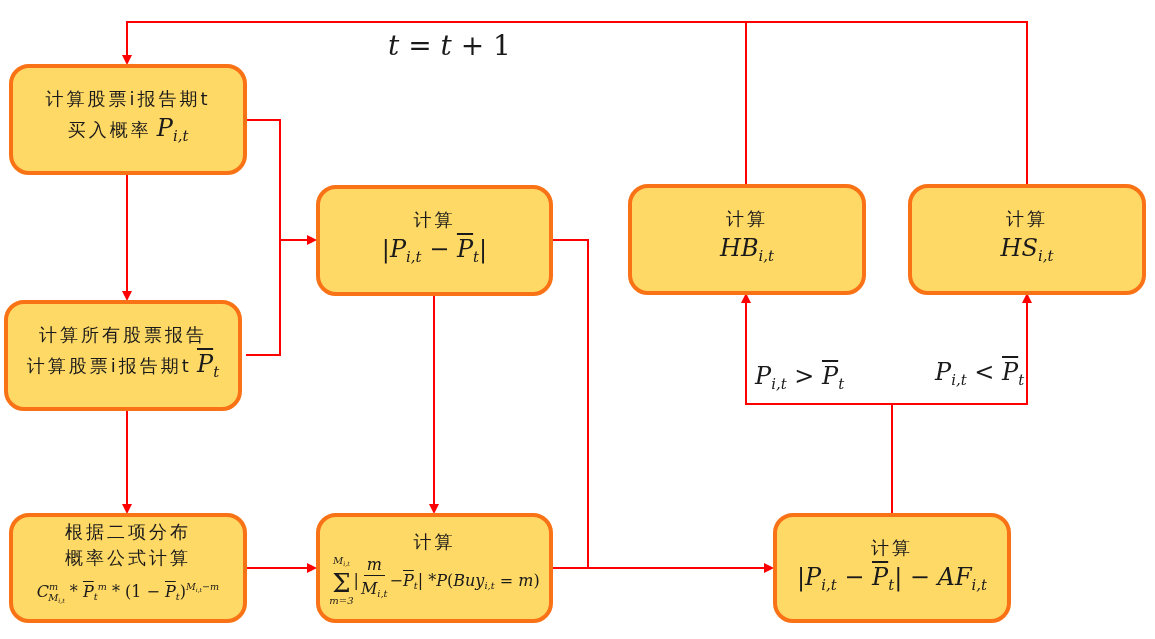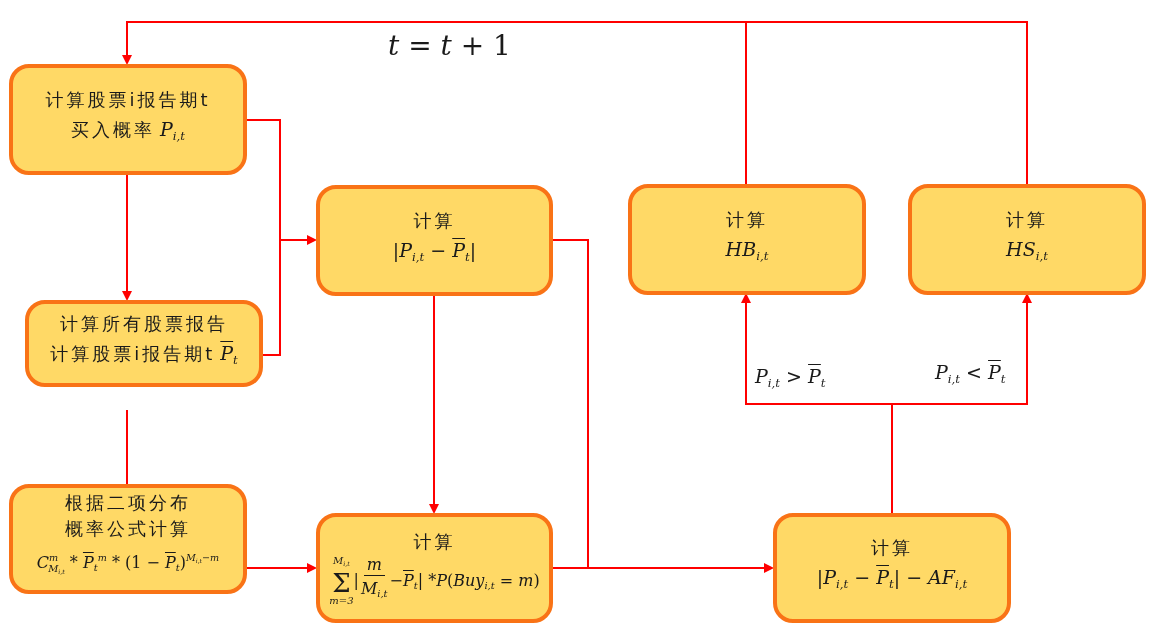--- a/index.html
+++ b/index.html
@@ -4,21 +4,21 @@
 <style>
   html, body { margin: 0; padding: 0; background: #ffffff; }
   body { width: 1155px; height: 639px; position: relative; overflow: hidden;
          font-family: "DejaVu Serif", serif; color: #1a1a1a; }
   svg.wires { position: absolute; left: 0; top: 0; }
   .box { position: absolute; box-sizing: border-box; background: #FFD966;
          border: 4px solid #f97316; border-radius: 20px;
          display: flex; flex-direction: column; align-items: center; justify-content: center;
          text-align: center; }
   .cn { font-family: "DejaVu Sans", sans-serif; font-size: 18px; letter-spacing: 3px; line-height: 26px; }
-  .math { font-family: "DejaVu Serif", serif; font-style: italic; font-size: 19px; line-height: 32px; white-space: nowrap; }
+  .math { font-family: "DejaVu Serif", serif; font-style: italic; font-size: 24px; line-height: 32px; white-space: nowrap; }
   .math sub { font-size: 0.62em; vertical-align: -0.35em; }
   .math sup { font-size: 0.6em; vertical-align: 0.7em; }
   .up { font-style: normal; }
   .bar { text-decoration: overline; }
   .lbl { position: absolute; white-space: nowrap; }
   .frac { display: inline-flex; flex-direction: column; align-items: center; vertical-align: middle; margin: 0 2px; }
   .frac .num { border-bottom: 1px solid #1a1a1a; padding: 0 3px; line-height: 20px; }
   .frac .den { line-height: 26px; }
   .sigma { display: inline-flex; flex-direction: column; align-items: center; vertical-align: middle; font-style: normal; }
   .sigma .lim { font-size: 10px; font-style: italic; line-height: 10px; }
@@ -58,27 +58,27 @@
 </svg>
 
 <div class="lbl math" style="left:388px; top:30px; font-size:28px;">t <span class="up">=</span> t <span class="up">+</span> <span class="up">1</span></div>
 
 <div class="box" style="left:9px; top:64px; width:238px; height:111px;">
   <div class="cn">计算股票i报告期t</div>
   <div><span class="cn">买入概率</span>
     <span class="math"><span>P</span><sub>i,t</sub></span></div>
 </div>
 
-<div class="box" style="left:25px; top:300px; width:238px; height:87px;">
+<div class="box" style="left:4px; top:300px; width:238px; height:111px;">
   <div class="cn">计算所有股票报告</div>
   <div><span class="cn">计算股票i报告期t</span>
     <span class="math"><span class="bar">P</span><sub>t</sub></span></div>
 </div>
 
-<div class="box" style="left:9px; top:484px; width:238px; height:110px;">
+<div class="box" style="left:9px; top:513px; width:238px; height:110px;">
   <div class="cn">根据二项分布</div>
   <div class="cn">概率公式计算</div>
   <div class="math" style="font-size:16px;">C<sup>m</sup><sub style="margin-left:-10px;">M<sub>i,t</sub></sub> <span class="up">*</span> <span class="bar">P</span><sub>t</sub><sup>m</sup> <span class="up">* (1 − </span><span class="bar">P</span><sub>t</sub><span class="up">)</span><sup>M<sub>i,t</sub>−m</sup></div>
 </div>
 
 <div class="box" style="left:316px; top:185px; width:237px; height:111px;">
   <div class="cn">计算</div>
   <div class="math"><span class="up">|</span>P<sub>i,t</sub> <span class="up">−</span> <span class="bar">P</span><sub>t</sub><span class="up">|</span></div>
 </div>
 

